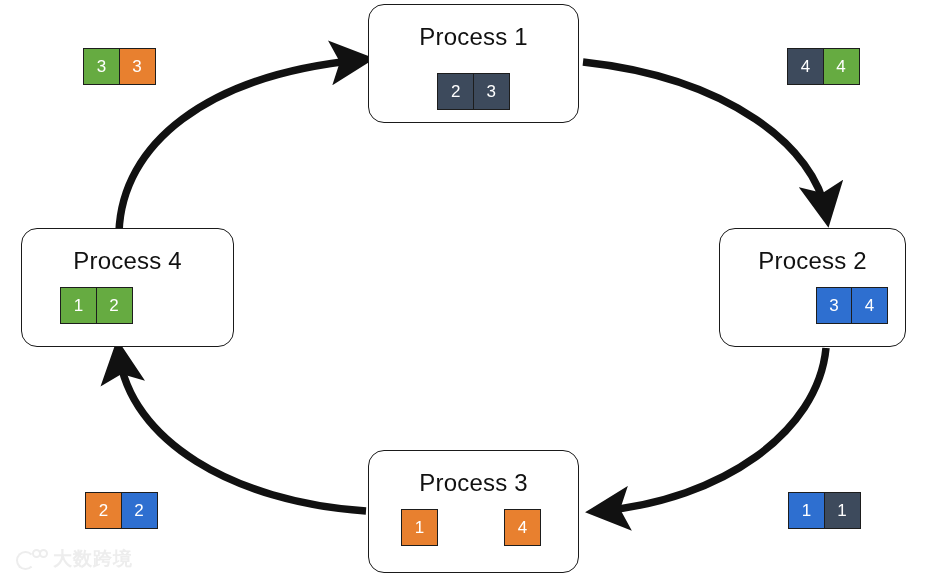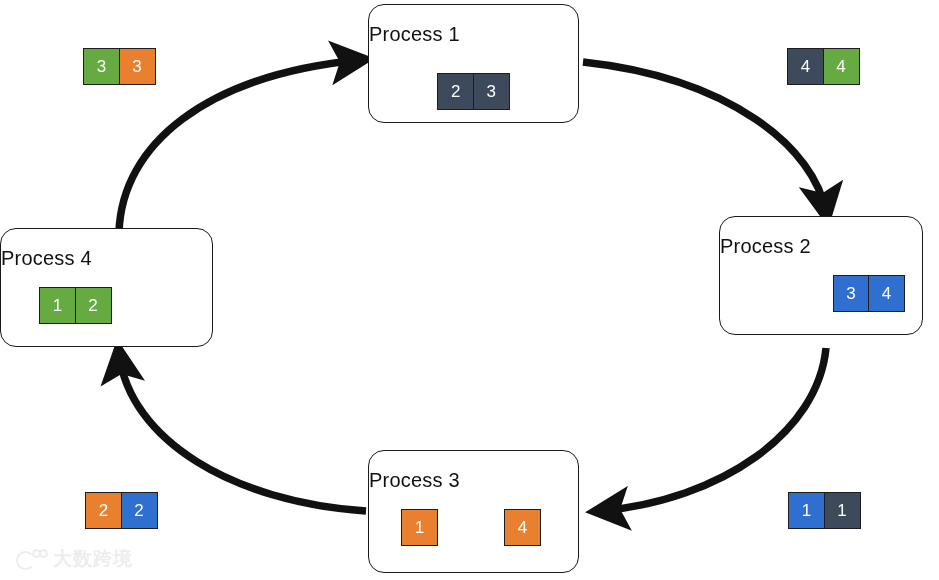--- a/index.html
+++ b/index.html
@@ -31,22 +31,22 @@
     background: #ffffff;
     border: 1.6px solid #1a1a1a;
     border-radius: 16px;
     z-index: 3;
   }
   .process-title {
     position: absolute;
     left: 0;
     right: 0;
     top: 18px;
-    text-align: left;
-    font-size: 20px;
+    text-align: center;
+    font-size: 24px;
     color: #111111;
     letter-spacing: 0.2px;
     white-space: nowrap;
   }
   .cell-row {
     position: absolute;
     display: flex;
     align-items: center;
   }
   .cell {
@@ -145,37 +145,37 @@
   </svg>
 
   <div class="process-box" style="left:368px; top:4px; width:211px; height:119px;">
     <div class="process-title">Process 1</div>
     <div class="cell-row" style="left:0; right:0; top:68px; justify-content:center;">
       <div class="cell c-slate">2</div>
       <div class="cell c-slate">3</div>
     </div>
   </div>
 
-  <div class="process-box" style="left:719px; top:216px; width:204px; height:119px;">
+  <div class="process-box" style="left:719px; top:228px; width:187px; height:119px;">
     <div class="process-title">Process 2</div>
     <div class="cell-row" style="right:17px; top:58px;">
       <div class="cell c-blue">3</div>
       <div class="cell c-blue">4</div>
     </div>
   </div>
 
   <div class="process-box" style="left:368px; top:450px; width:211px; height:123px;padding-left:24px;">
     <div class="process-title">Process 3</div>
     <div class="cell-row" style="left:32px; top:58px;">
       <div class="cell c-orange">1</div>
       <div class="cell c-orange gap-left">4</div>
     </div>
   </div>
 
-  <div class="process-box" style="left:0; top:228px; width:213px; height:119px;">
+  <div class="process-box" style="left:21px; top:228px; width:213px; height:119px;">
     <div class="process-title">Process 4</div>
     <div class="cell-row" style="left:38px; top:58px;">
       <div class="cell c-green">1</div>
       <div class="cell c-green">2</div>
     </div>
   </div>
 
   <div class="side-pair" style="left:83px; top:48px;">
     <div class="cell c-green">3</div>
     <div class="cell c-orange">3</div>

